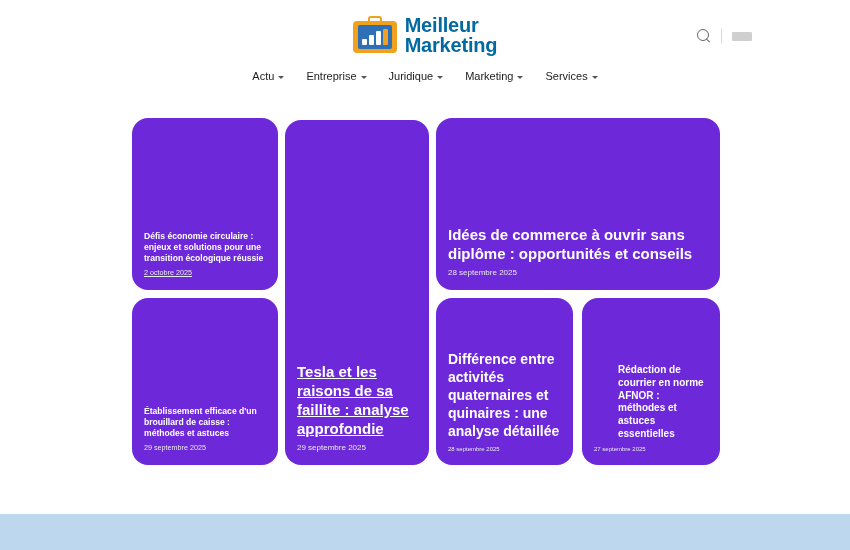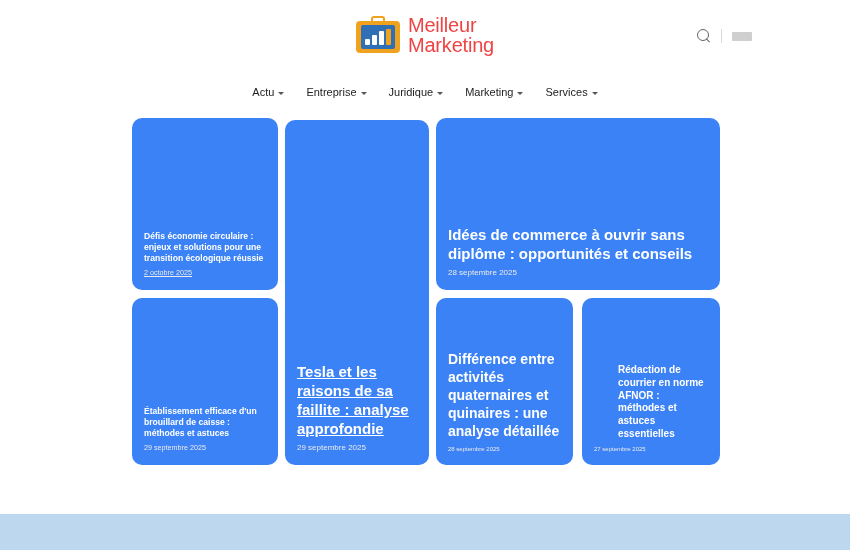--- a/index.html
+++ b/index.html
@@ -70,22 +70,22 @@
     gap: 2px;
   }
   .logo-bars i { display: block; width: 5px; background: #ffffff; border-radius: 1px; }
   .logo-bars i.b1 { height: 6px; }
   .logo-bars i.b2 { height: 10px; }
   .logo-bars i.b3 { height: 14px; }
   .logo-bars i.b4 { height: 16px; background: #f0a11e; }
 
   .logo-text {
     line-height: 1.02;
-    color: #ef4444;
-    font-weight: normal;
+    color: #0369a1;
+    font-weight: bold;
     font-size: 20px;
     letter-spacing: -0.2px;
   }
   .logo-text span { display: block; }
 
   .header-tools {
     position: absolute;
     right: 98px;
     top: 29px;
     display: flex;
@@ -121,21 +121,21 @@
   .lang-pill {
     width: 20px; height: 9px;
     background: #cfcfcf;
     border-radius: 1px;
   }
 
   
   .nav {
     height: 28px;
     display: flex;
-    align-items: flex-end;
+    align-items: flex-start;
     justify-content: center;
     gap: 22px;
   }
   .nav-item {
     font-size: 11px;
     color: #222;
     display: flex;
     align-items: center;
     gap: 4px;
     cursor: pointer;
@@ -156,22 +156,22 @@
     padding: 22px 0 0 0;
   }
   .grid {
     position: relative;
     width: 590px;
     margin: 0 auto;
     height: 352px;
   }
   .card {
     position: absolute;
-    background: #3b82f6;
-    border-radius: 10px;
+    background: #6d28d9;
+    border-radius: 16px;
     overflow: hidden;
   }
   .card-inner {
     position: absolute;
     left: 0; right: 0; bottom: 0;
     padding: 10px 12px 12px 12px;
   }
   .card-title {
     color: #ffffff;
     font-weight: bold;

